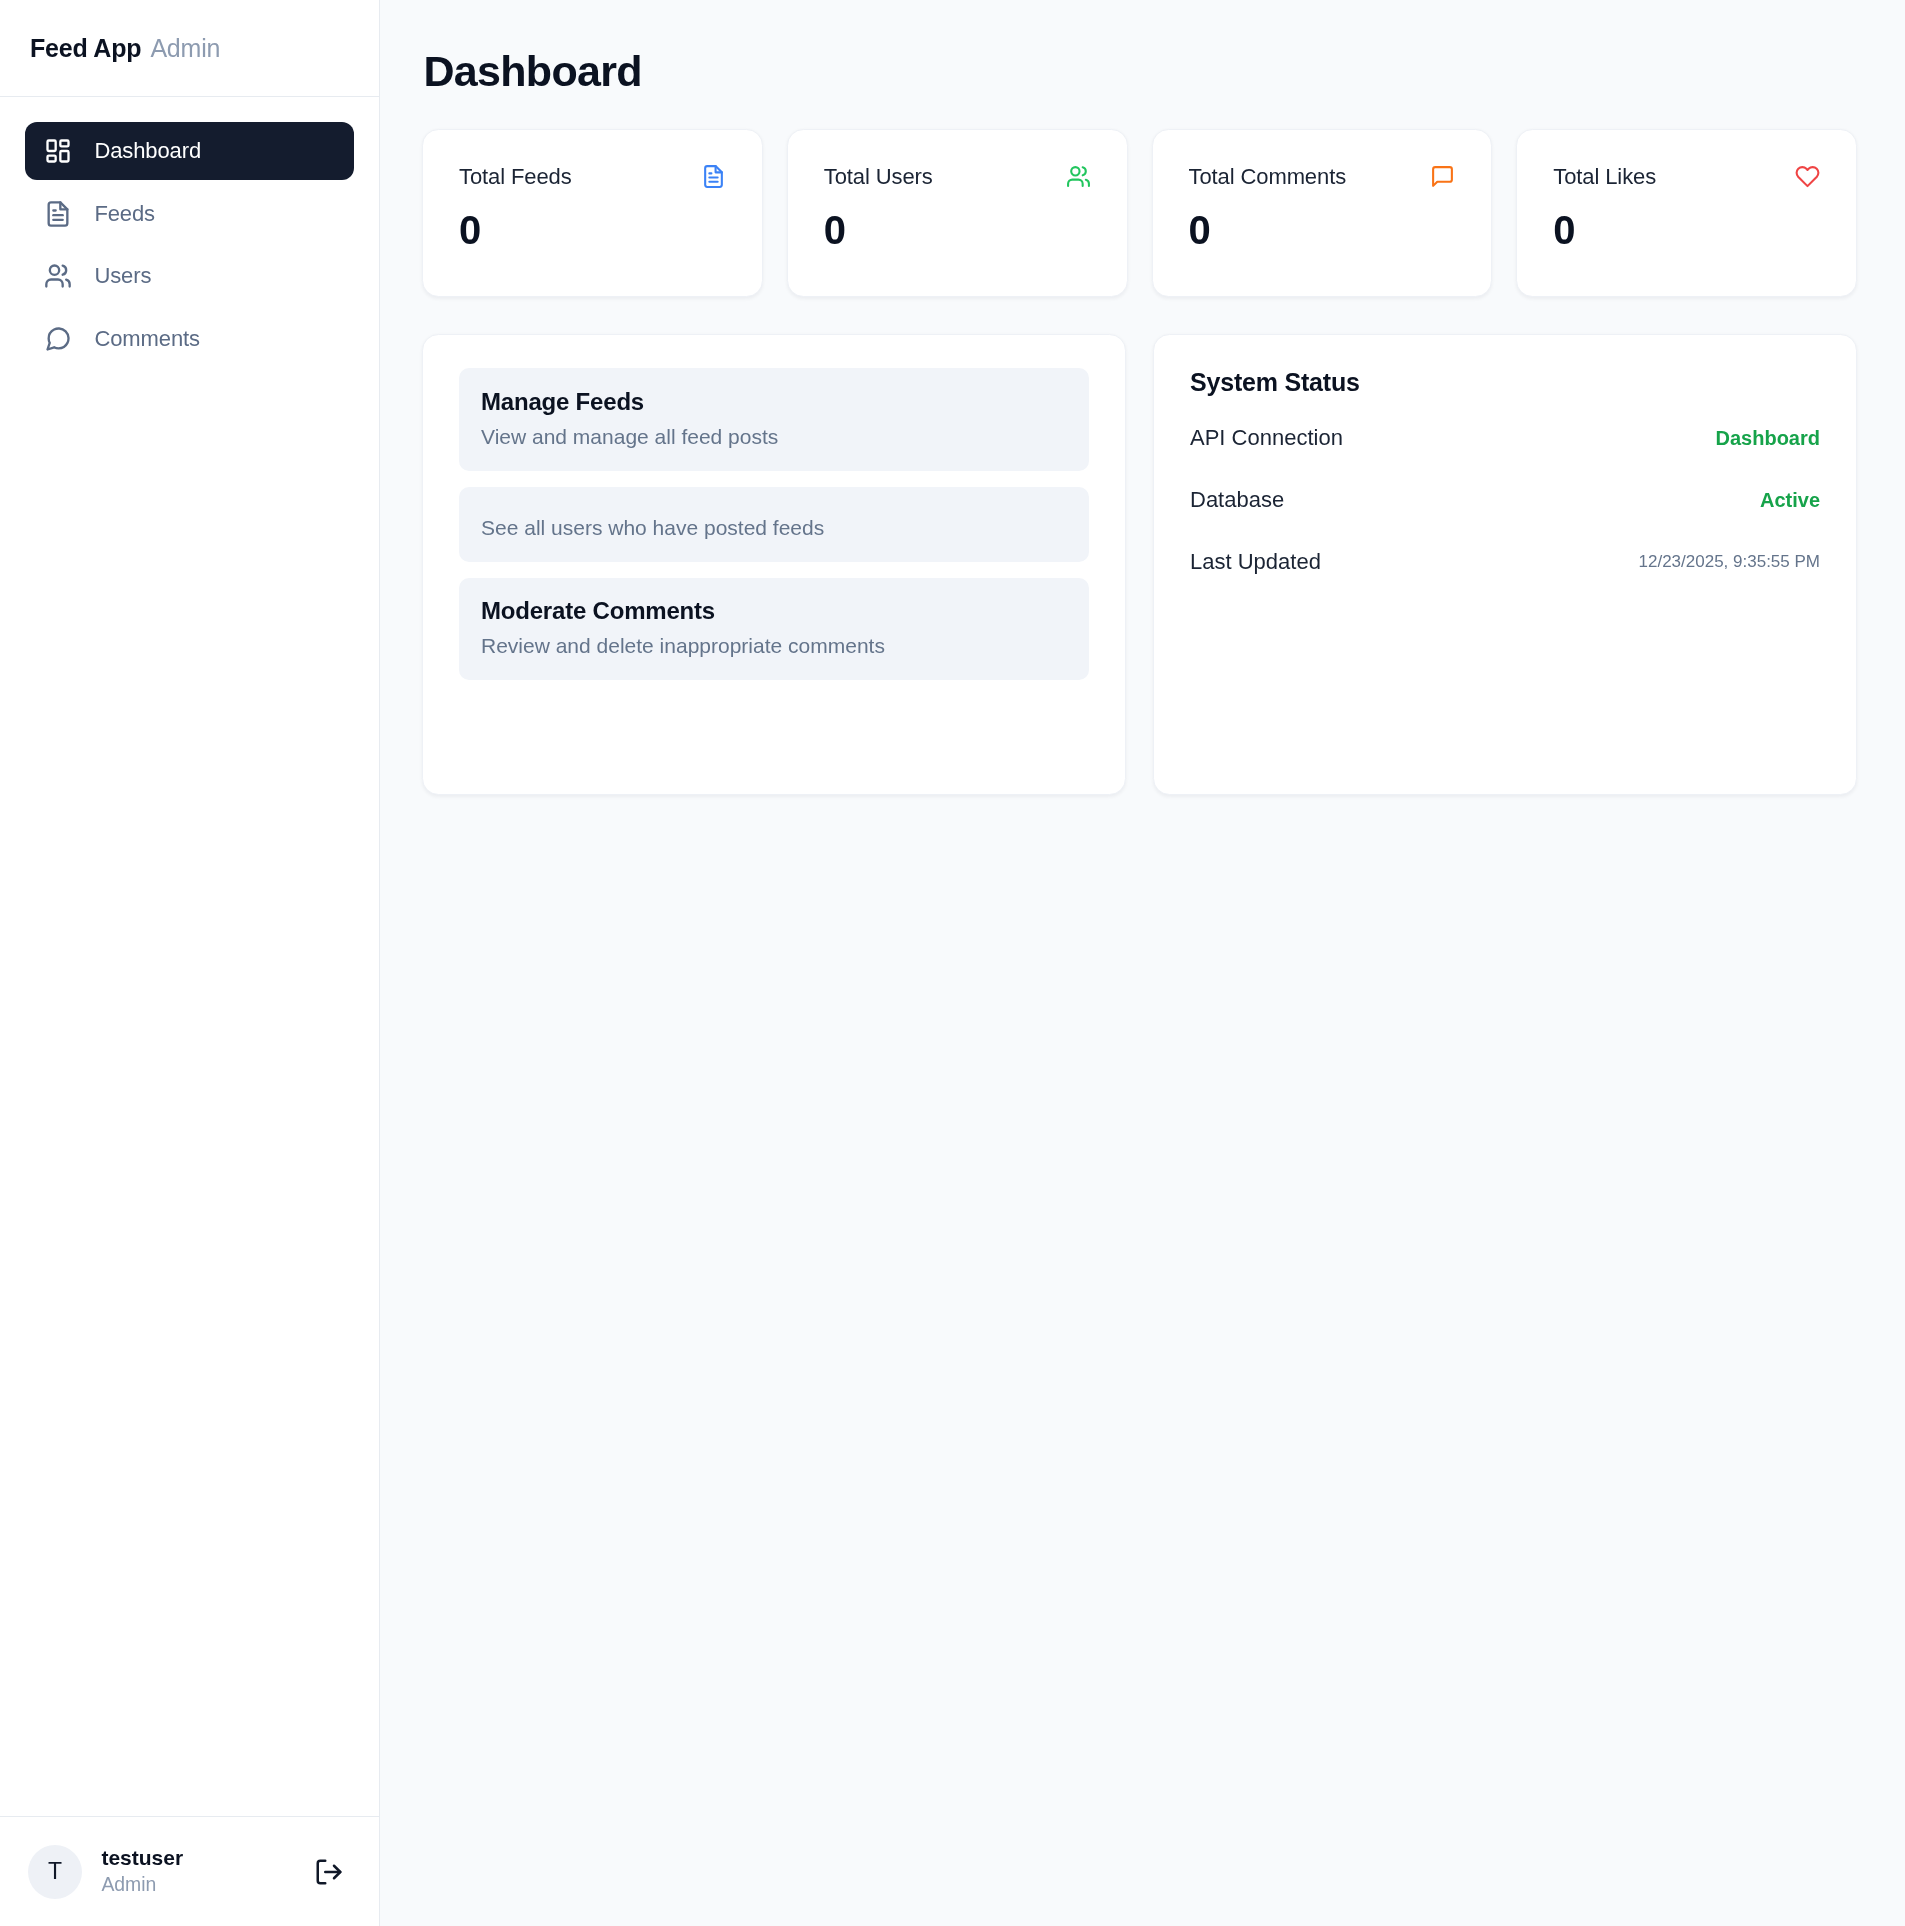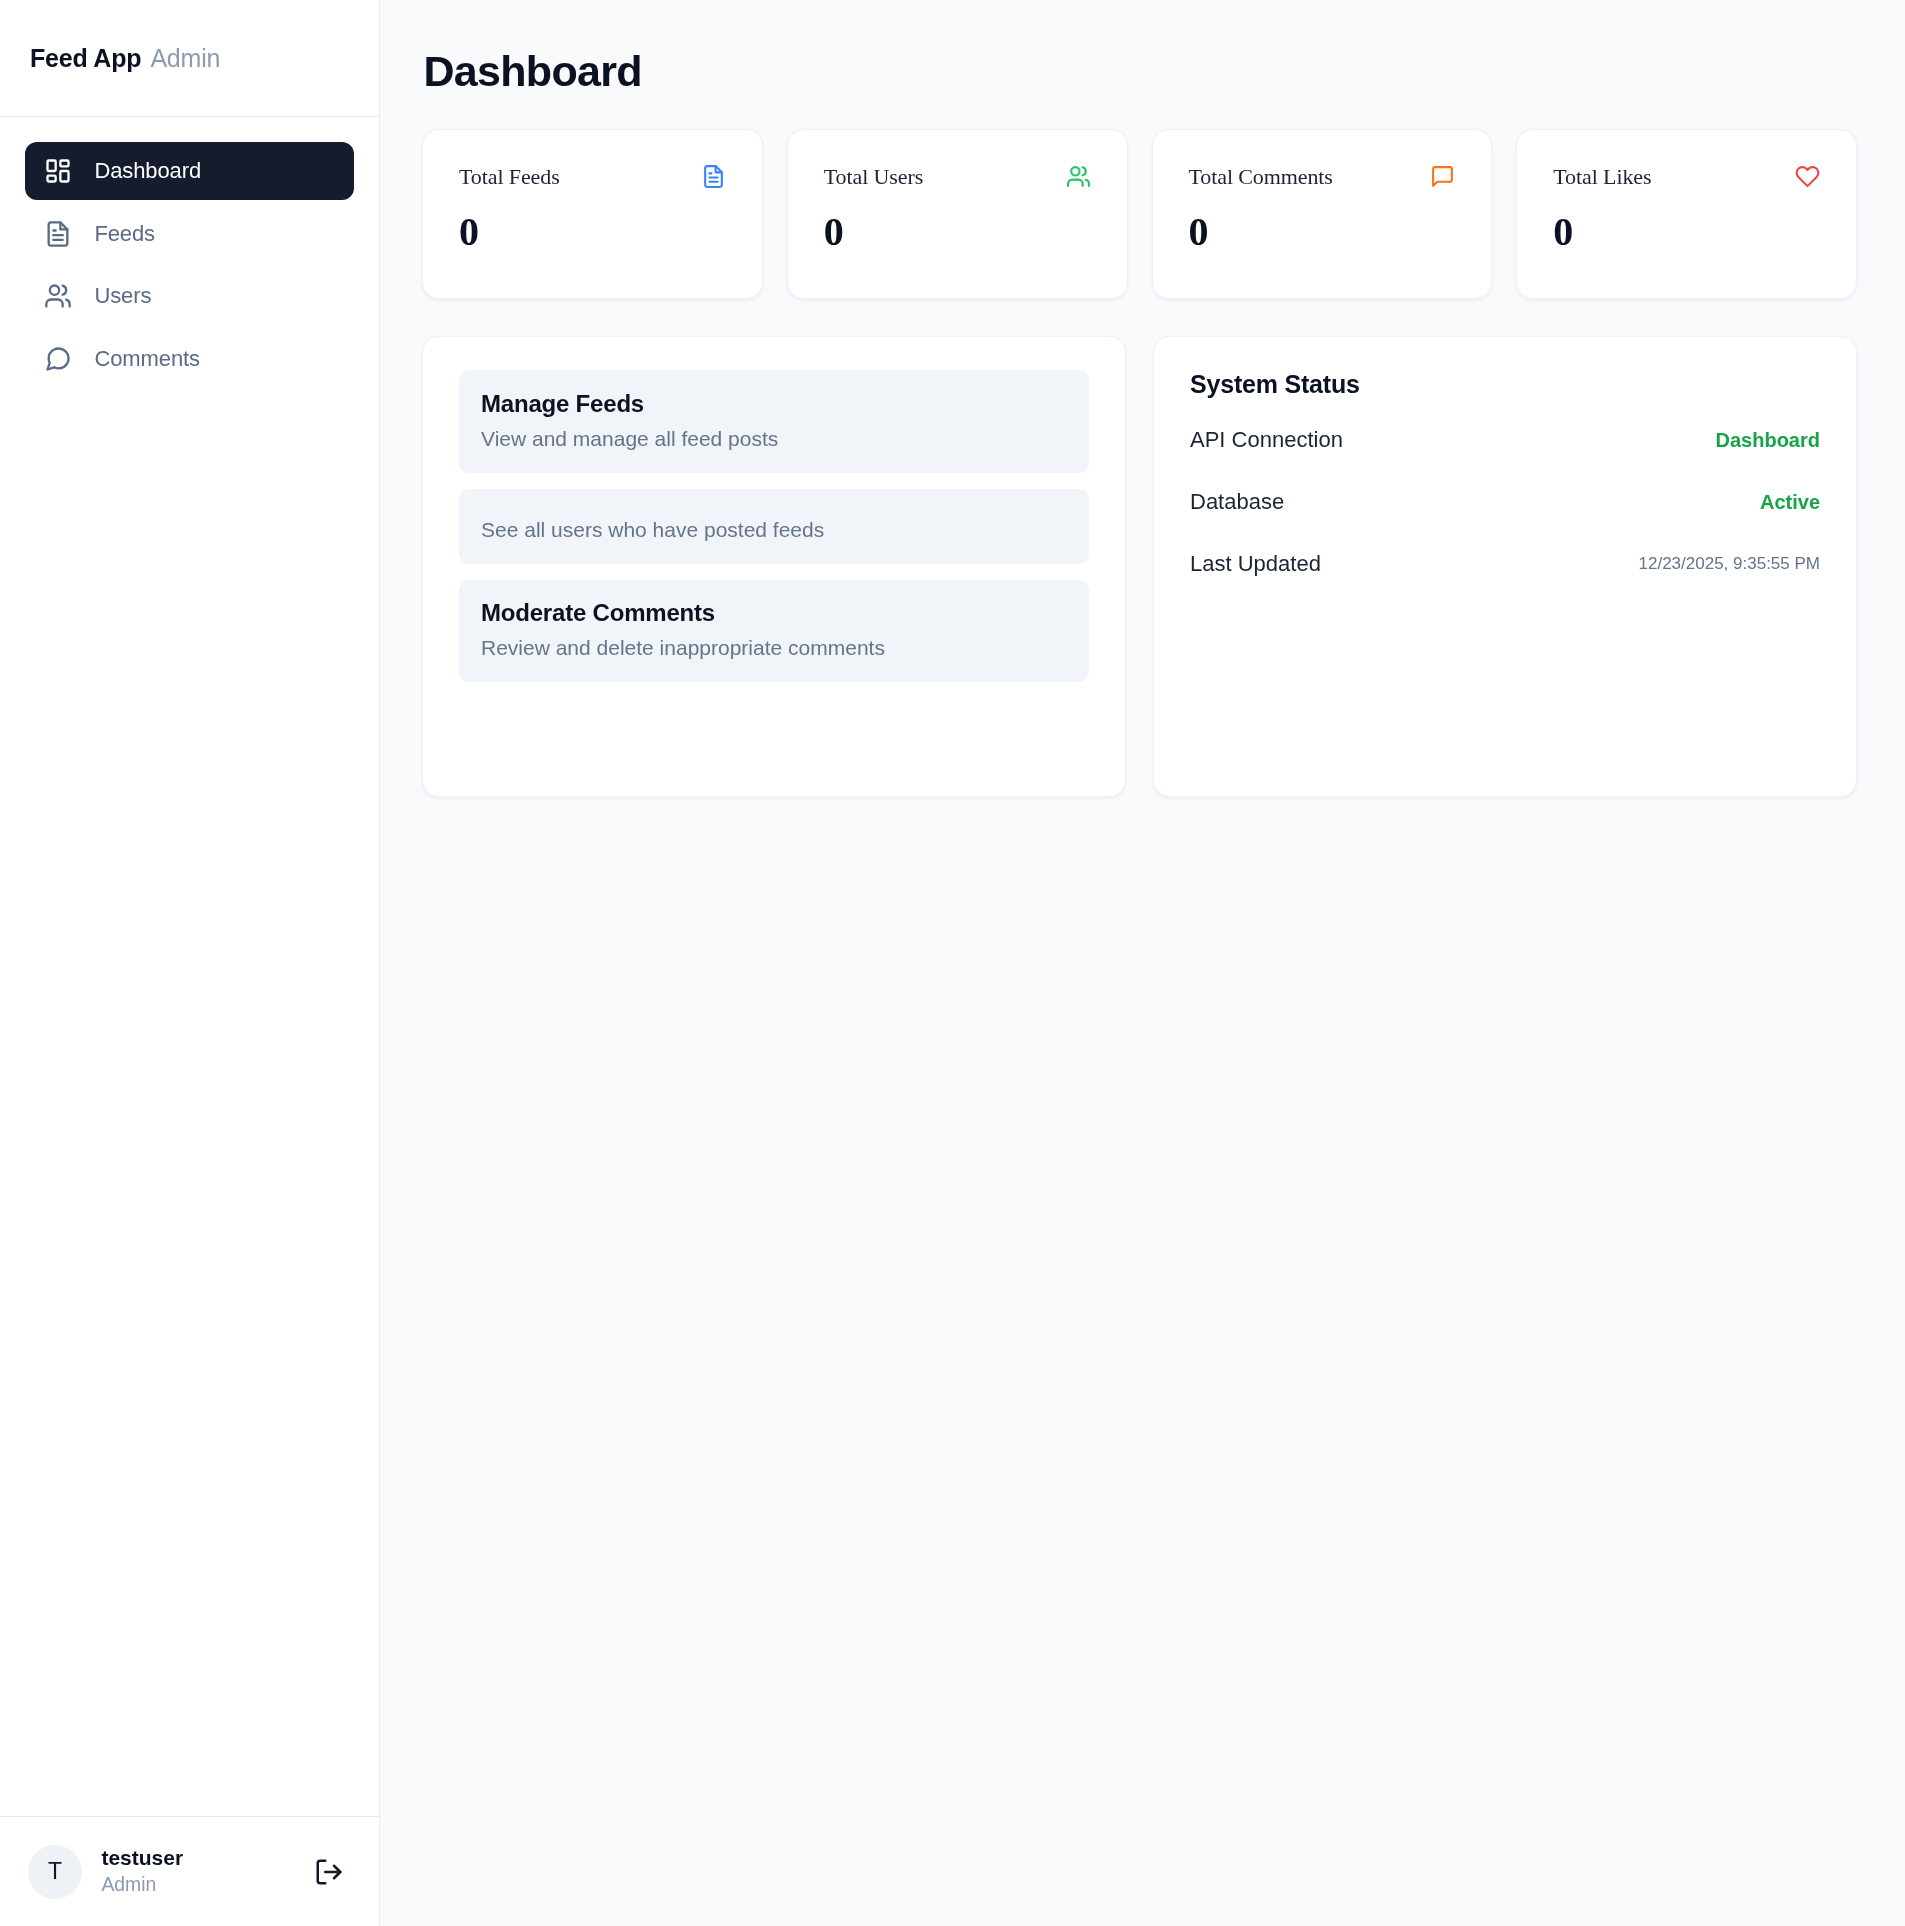--- a/index.html
+++ b/index.html
@@ -13,21 +13,21 @@
 
   
   .sidebar {
     width:380px; height:1926px;
     background:#ffffff;
     border-right:1.5px solid #e7ebf0;
     display:flex; flex-direction:column;
     flex:0 0 380px;
   }
   .sidebar-header {
-    height:117px;
+    height:97px;
     border-bottom:1.5px solid #e7ebf0;
     display:flex; align-items:center;
     padding:0 30px;
   }
   .brand { font-size:25px; letter-spacing:-0.2px; white-space:nowrap; }
   .brand-name { font-weight:bold; color:#0b1221; }
   .brand-sub  { font-weight:normal; color:#8d9bb0; margin-left:9px; }
 
   .nav { padding:25px 24.6px 0 24.6px; flex:1 1 auto; }
   .nav-item {
@@ -61,21 +61,21 @@
   .user-role { font-size:19.4px; color:#8d9bb0; line-height:1.32; }
   .logout-btn { width:45px; height:45px; display:flex; align-items:center; justify-content:center; cursor:pointer; }
 
   
   .main { flex:1 1 auto; padding:34px 48px 0 42px; background:#f8fafc; min-width:0; }
   .page-title {
     font-size:43px; font-weight:bold; color:#0b1221;
     letter-spacing:-0.7px; margin:13.4px 0 33px 1.5px;
   }
 
-  .stats-row { display:flex; gap:24px; margin-bottom:37px;font-family:Liberation Serif, serif; }
+  .stats-row { display:flex; gap:24px; margin-bottom:37px; }
   .stat-card {
     flex:1 1 0; min-width:0;
     background:#ffffff;
     border:1.5px solid #eef1f6;
     border-radius:16.4px;
     box-shadow:0 1.5px 3.7px rgba(15,23,42,.05);
     padding:34px 36px 43px 36px;
   }
   .stat-top { display:flex; align-items:flex-start; justify-content:space-between; }
   .stat-label { font-size:22px; color:#1b2434; letter-spacing:-0.1px; }

